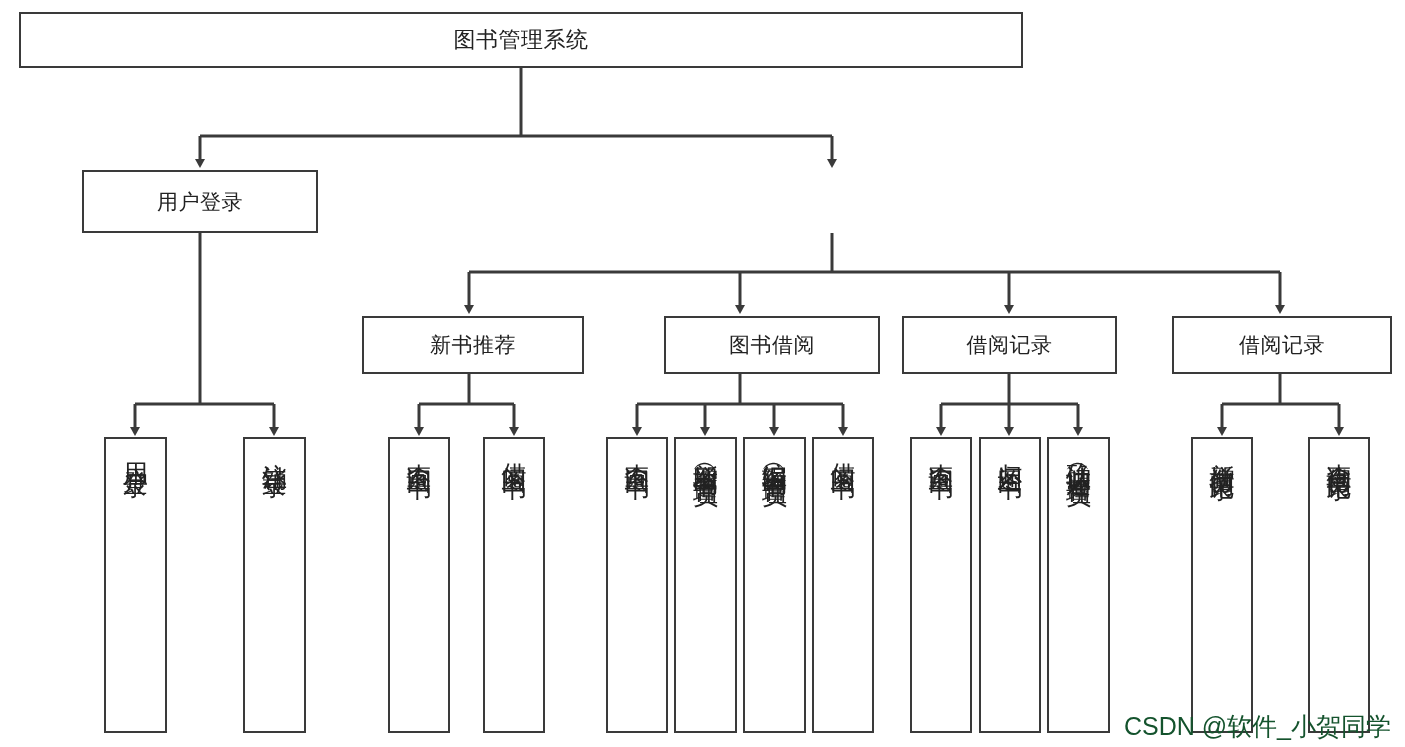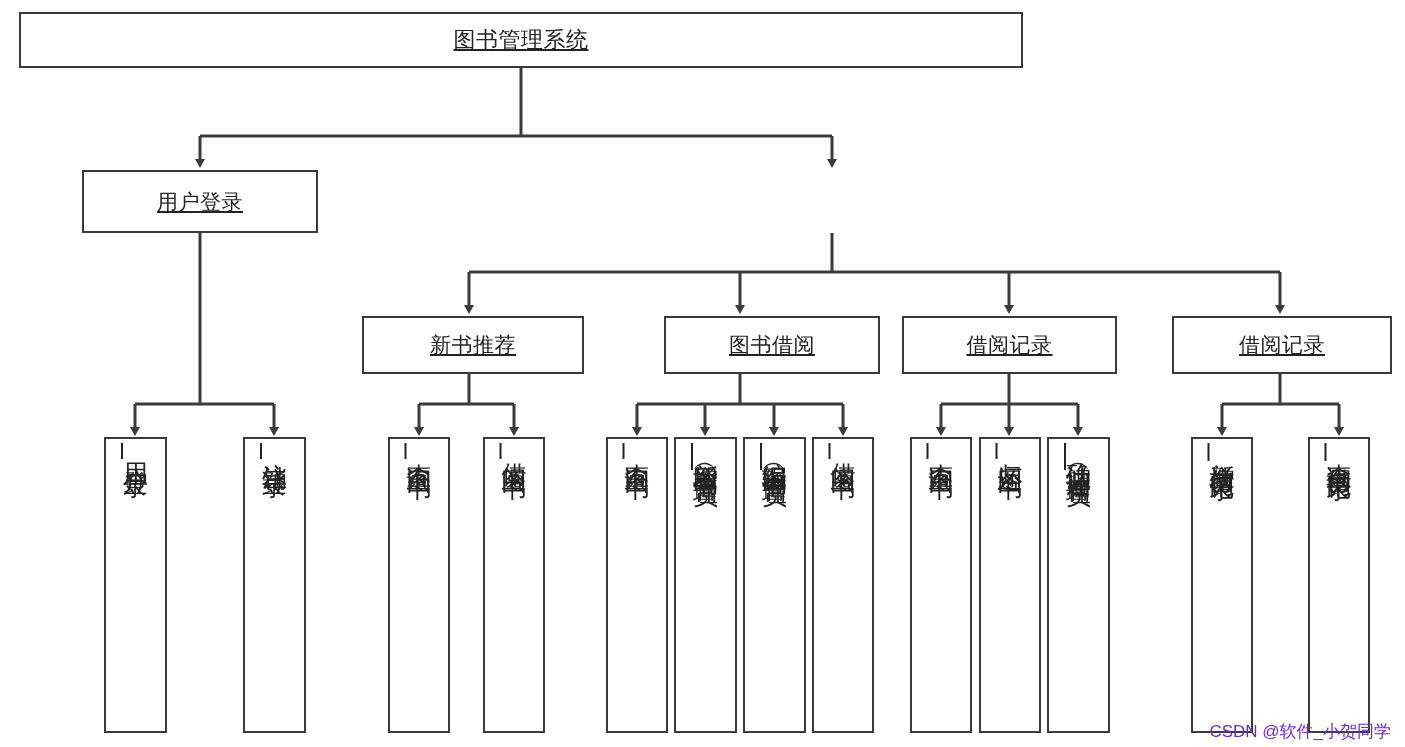--- a/index.html
+++ b/index.html
@@ -33,21 +33,20 @@
     display: flex;
     align-items: center;
     justify-content: center;
     color: #1a1a1a;
   }
   .node .label {
     display: block;
     text-align: left;
     line-height: 1.22;
     color: #222222;
-    text-decoration: underline;
   }
   
   .node.h .label {
     font-size: 21px;
     letter-spacing: 0.5px;
   }
   #node-root .label {
     font-size: 22px;
   }
   
@@ -64,22 +63,22 @@
     letter-spacing: 4px;
     white-space: nowrap;
   }
   .node.v.tall .label {
     letter-spacing: 3px;
   }
   .watermark {
     position: absolute;
     right: 14px;
     bottom: 4px;
-    font-size: 17px;
-    color: #6d28d9;
+    font-size: 25px;
+    color: #14532d;
     white-space: nowrap;
     user-select: none;
   }
 </style>
 </head>
 <body>
 
 <div id="canvas">
 
   <svg class="edges" viewBox="0 0 1405 747">

